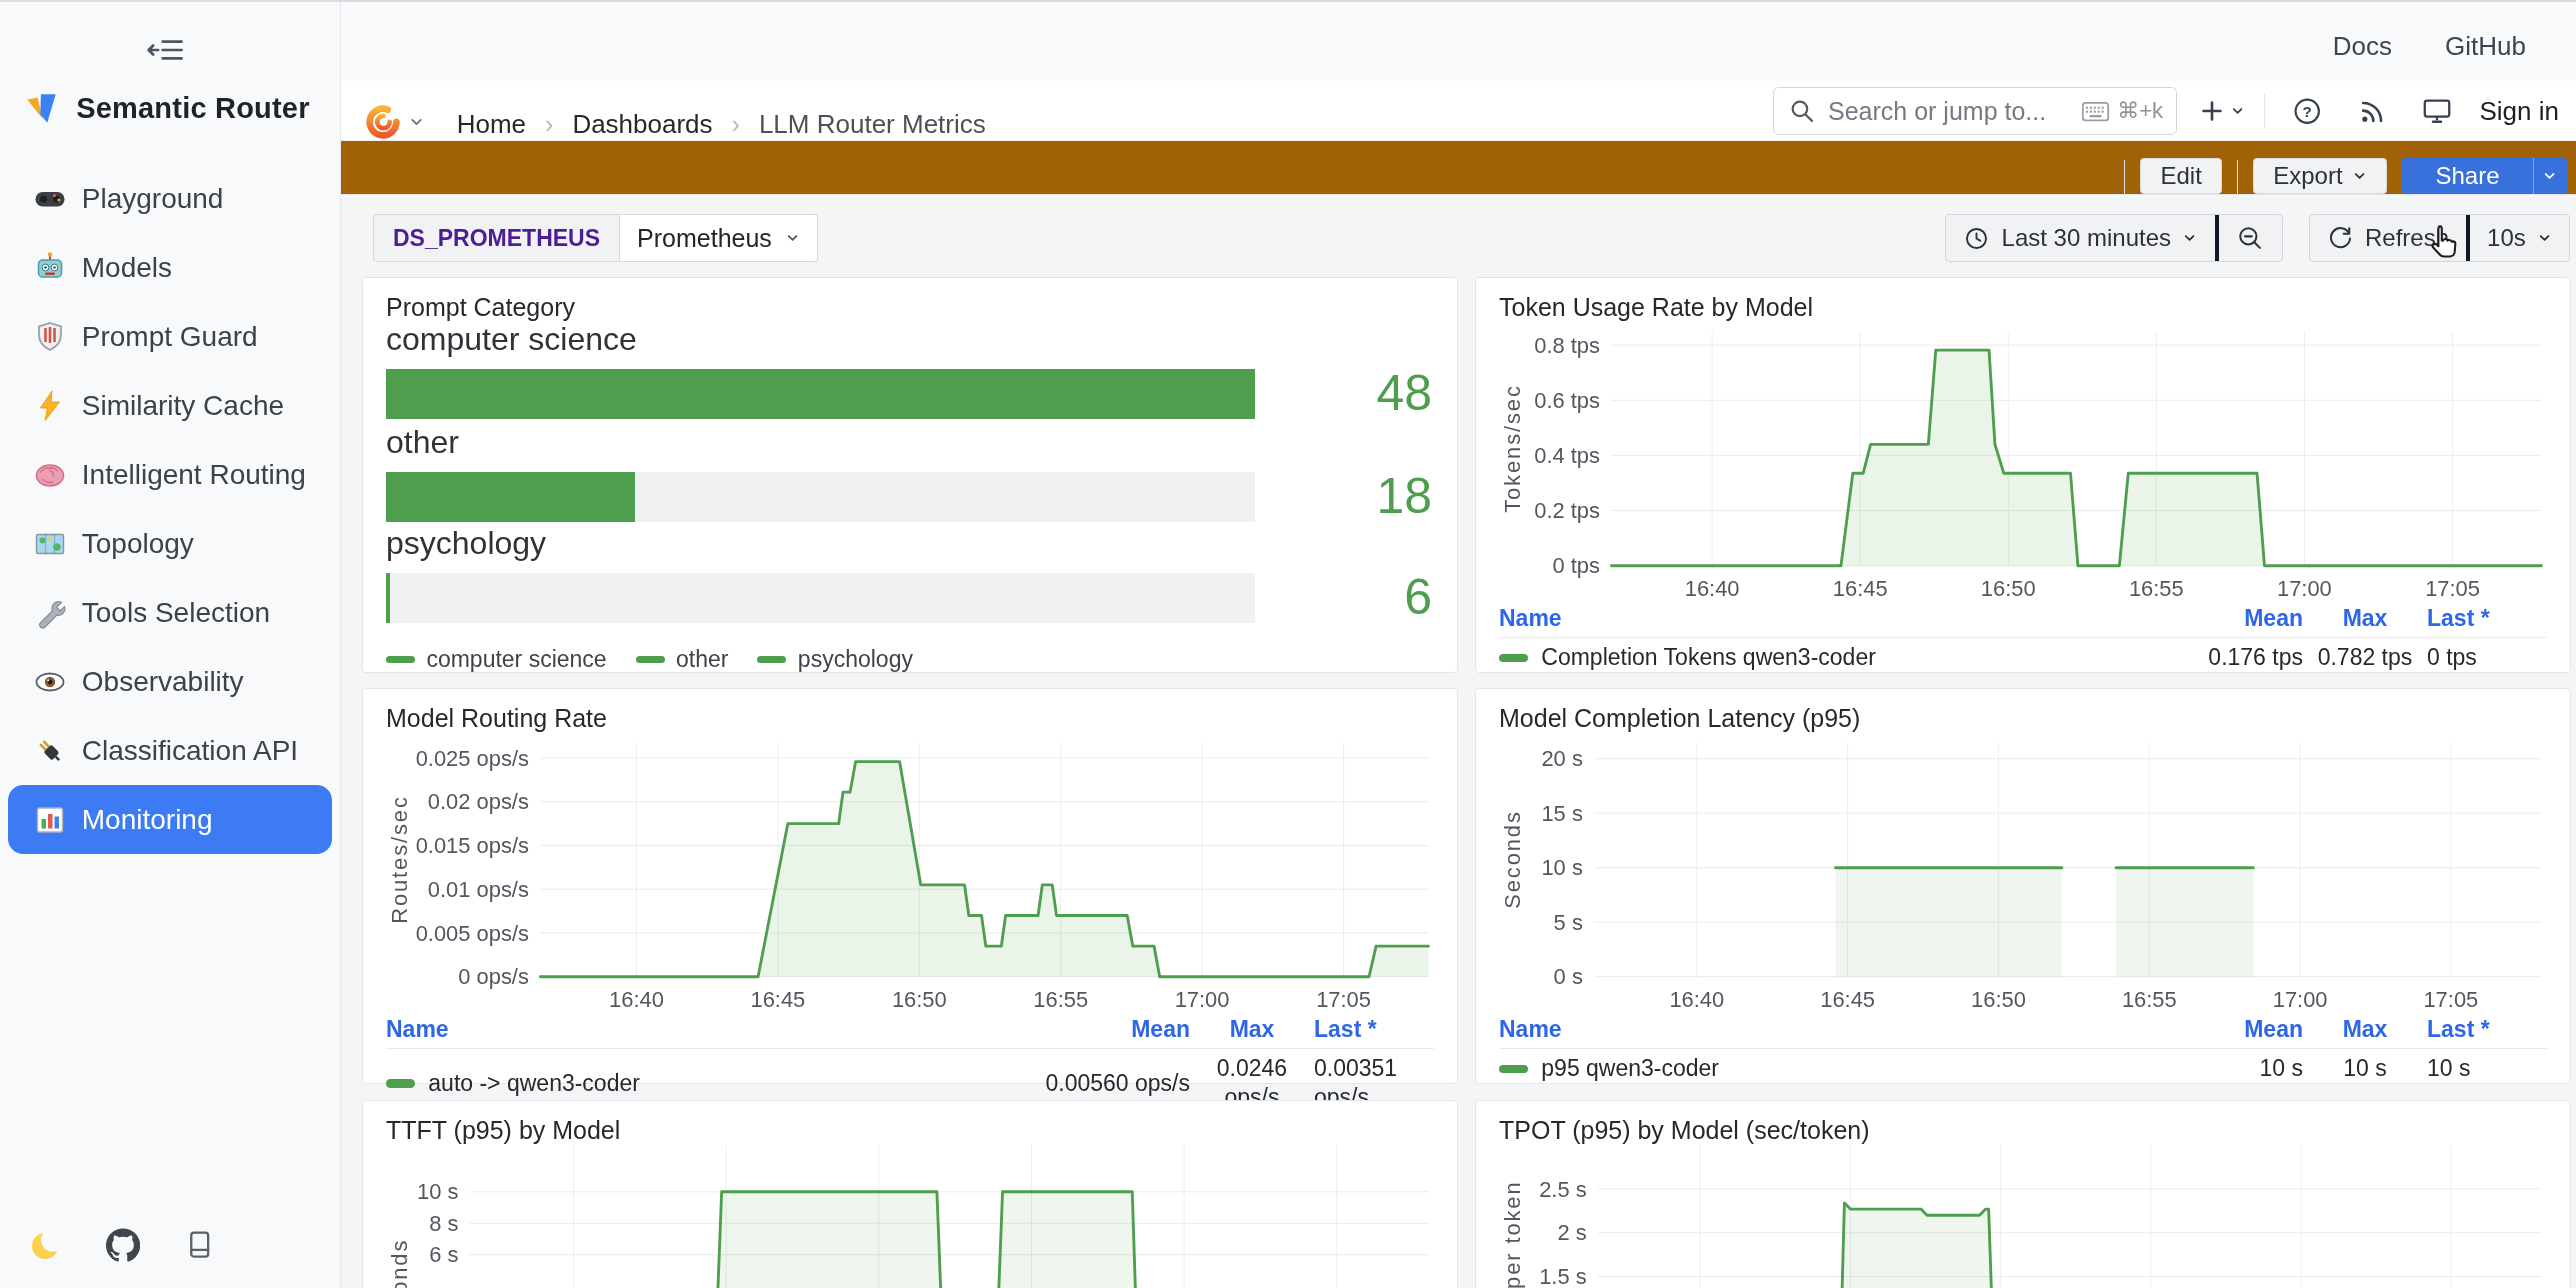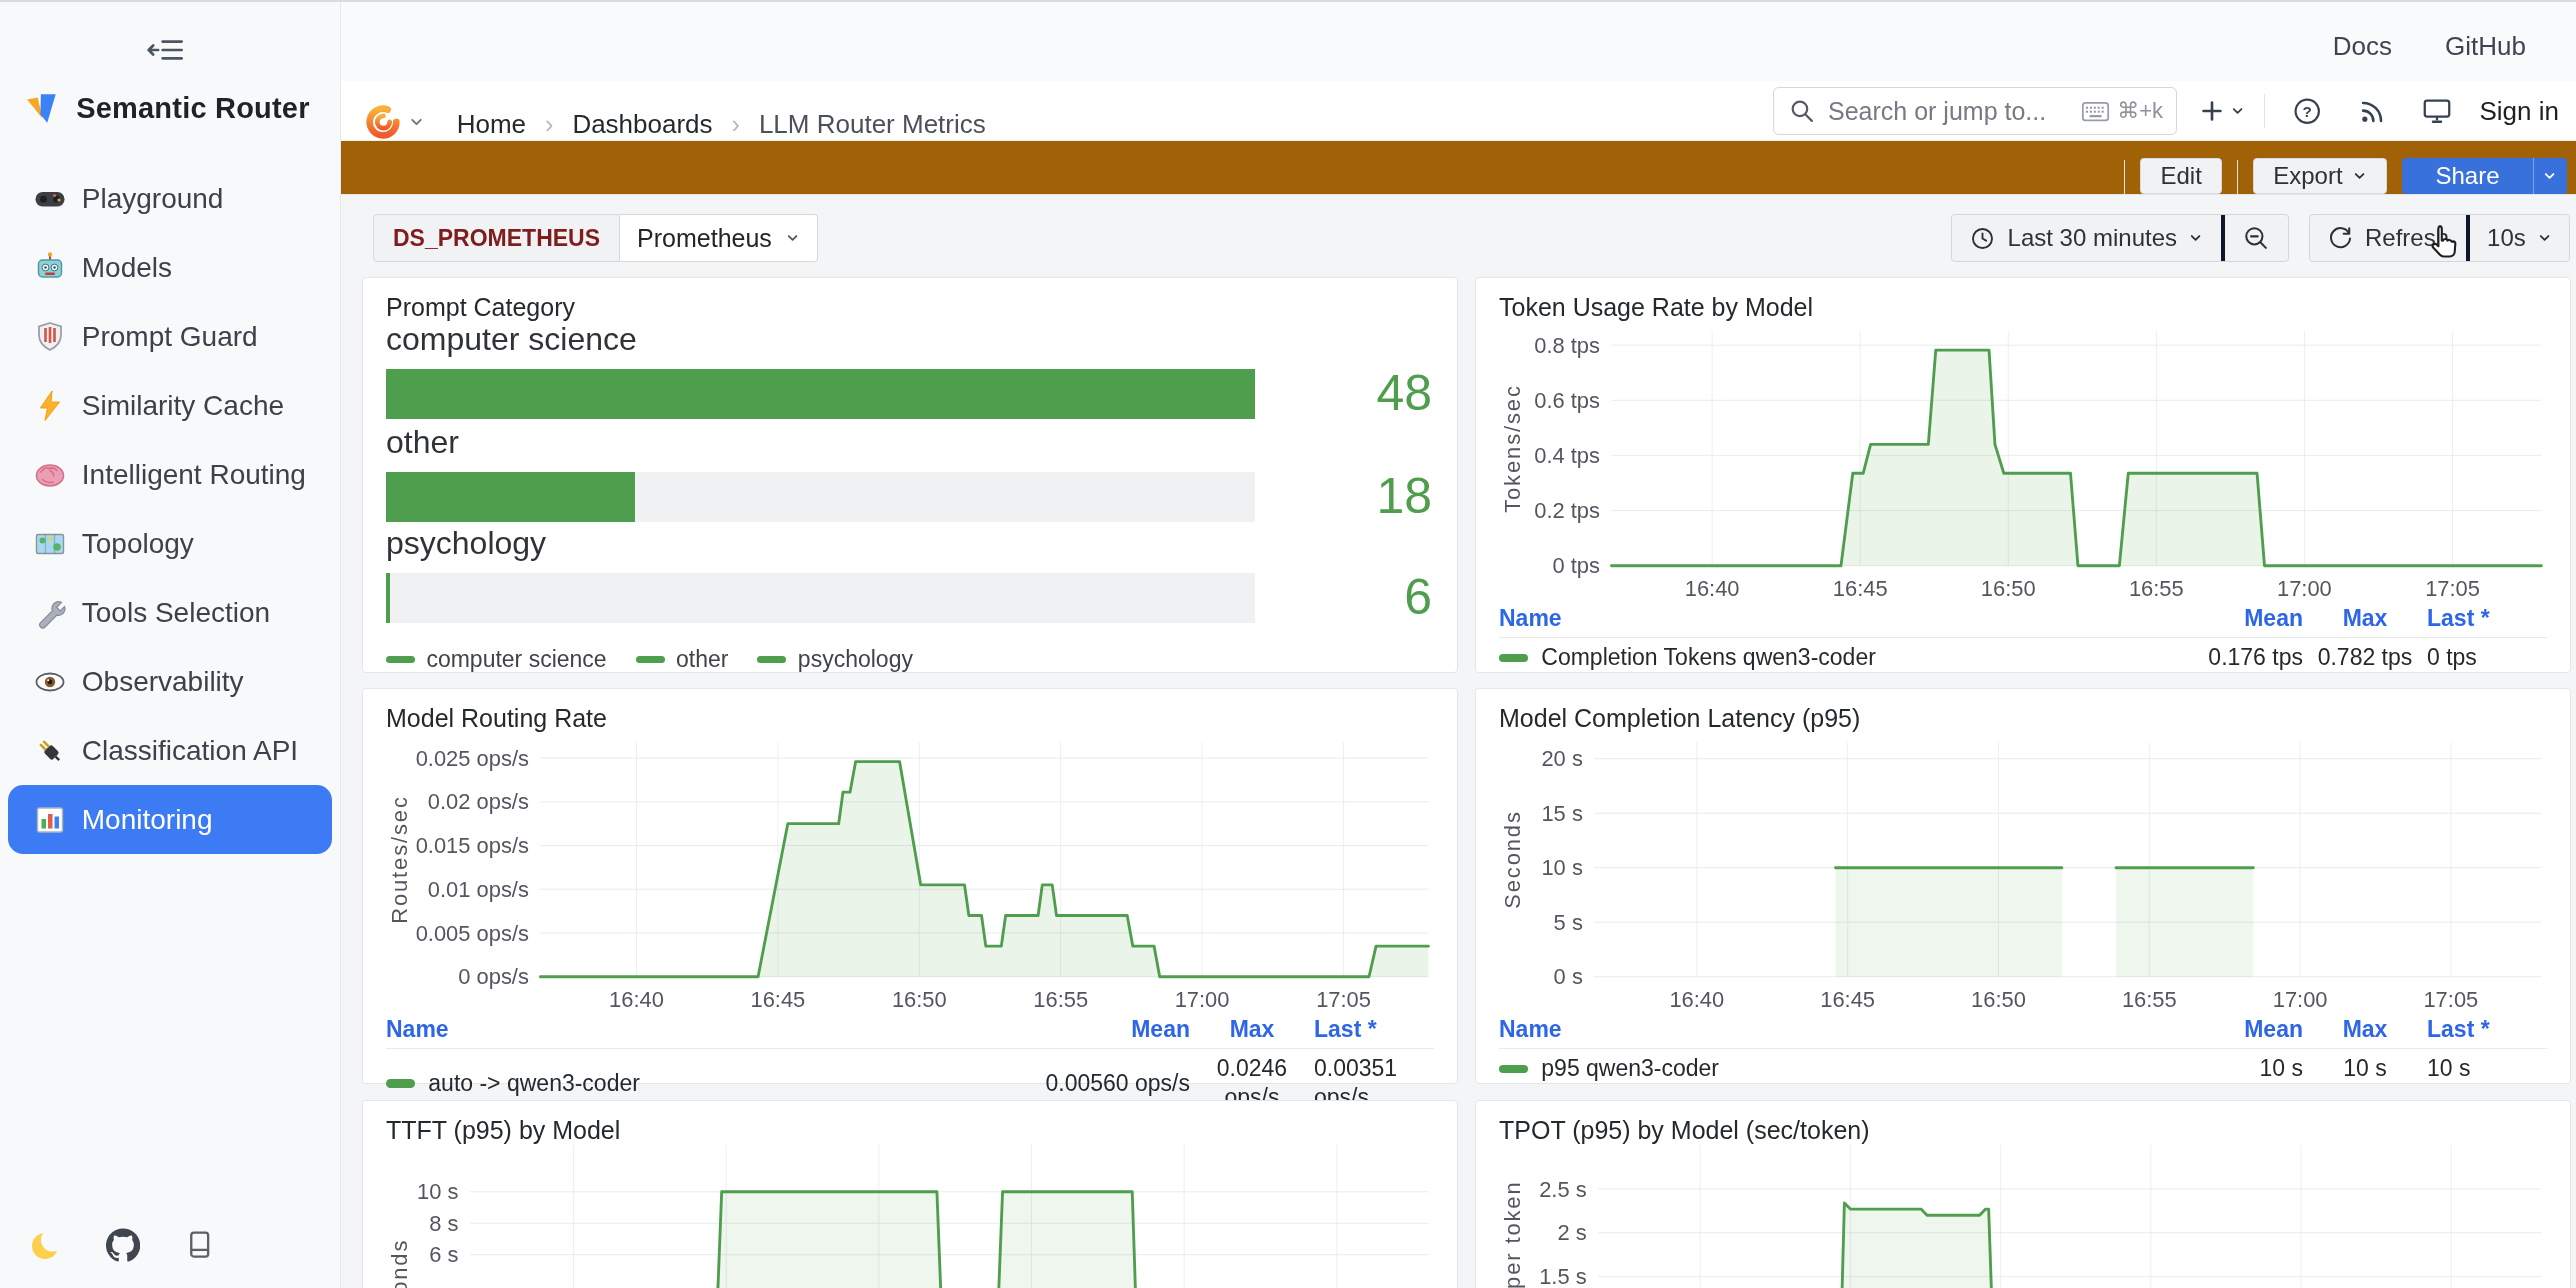--- a/index.html
+++ b/index.html
@@ -44,23 +44,23 @@
   
   .actrow{position:absolute;left:341px;top:141px;width:2235px;height:54px;background:#a16207;border-bottom:1px solid #e3e5e8;display:flex;align-items:flex-end;justify-content:flex-end;gap:15.2px;padding-right:9.5px}
   .btn{height:36px;display:inline-flex;align-items:center;gap:9.5px;padding:0 19px;border:1px solid #d8dadd;border-radius:3.8px;background:#f1f2f4;font-size:24px;font-weight:500;color:#2d3138;cursor:pointer}
   .btn-share{background:#3871dc;border:none;color:#fff;border-radius:3.8px 0 0 3.8px;padding:0 33px}
   .share-wrap{display:flex;align-items:stretch;height:36px;cursor:pointer}
   .share-caret{width:34px;background:#3871dc;border-left:1px solid rgba(255,255,255,.35);border-radius:0 3.8px 3.8px 0;display:flex;align-items:center;justify-content:center}
 
   
   .main{position:absolute;left:341px;top:195px;width:2235px;height:1093px;background:#f4f5f6;overflow:hidden}
   .ds-group{position:absolute;left:32px;top:19px;display:flex;height:48px;cursor:pointer}
-  .ds-label{display:flex;align-items:center;padding:0 19px;background:#f1f2f4;border:1px solid #d6d8db;border-radius:3.8px 0 0 3.8px;font-size:23px;font-weight:700;color:#7f1d1d}
+  .ds-label{display:flex;align-items:center;padding:0 19px;background:#f1f2f4;border:1px solid #d6d8db;border-radius:3.8px 0 0 3.8px;font-size:23px;font-weight:700;color:#4c1d95}
   .ds-value{display:flex;align-items:center;gap:13.3px;padding:0 17px;background:#fff;border:1px solid #d6d8db;border-left:none;border-radius:0 3.8px 3.8px 0;font-size:25px;color:#22252a}
-  .time-cluster{position:absolute;right:5.7px;top:19px;display:flex;gap:20px;height:56px}
+  .time-cluster{position:absolute;right:5.7px;top:19px;display:flex;gap:26px;height:56px}
   .tc-group{display:flex;height:48px;border:1px solid #d3d6da;border-radius:3.8px;background:#f1f2f4;overflow:hidden}
   .tc-seg{display:flex;align-items:center;gap:11.4px;padding:0 17px;font-size:24px;font-weight:500;color:#2d3138;cursor:pointer}
   .tc-seg + .tc-seg{border-left:4px solid #0f172a}
 
   .panel{position:absolute;width:1096px;height:396px;background:#ffffff;border:1px solid #e3e5e8;border-radius:3.8px}
   .panel-title{position:absolute;left:23px;top:15.2px;font-size:25px;font-weight:500;color:#24292e;cursor:pointer}
   .chart{position:absolute;left:23px;top:38px}
   .chart3{position:absolute;left:23px;top:44px}
 
   .legend{position:absolute;left:23px;right:23px;top:326px}

